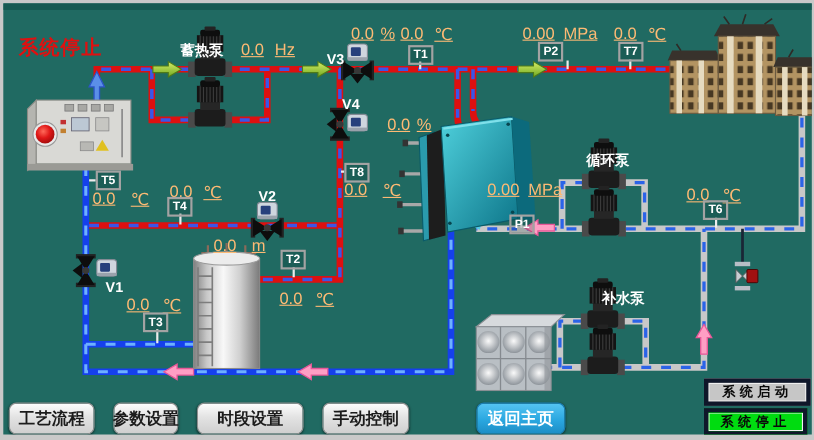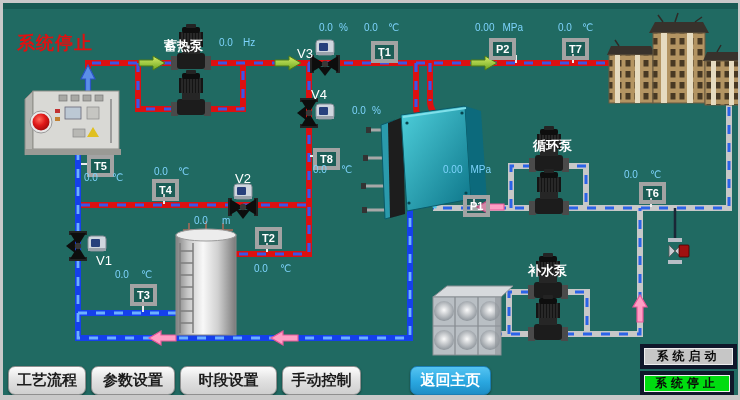--- a/index.html
+++ b/index.html
@@ -8,25 +8,25 @@
     --alarm:#e01010; --home:#2aa7e0; --stop:#00dc10; --start:#c6c6c6;
   }
   html,body{margin:0;padding:0;background:#555;}
   *{box-sizing:border-box;font-family:"Liberation Sans","DejaVu Sans",sans-serif;}
   .frame{width:740px;height:400px;background:#c9c9c9;padding:3px 2px 5px 3px;position:relative;}
   .screen{width:100%;height:100%;position:relative;background:var(--bg);overflow:hidden;}
   .topstrip{position:absolute;left:0;top:0;width:100%;height:6px;background:#175a53;}
   svg.layer{position:absolute;left:0;top:0;}
   .alarm{position:absolute;left:14px;top:28px;color:var(--alarm);font-size:18px;font-weight:bold;letter-spacing:1px;}
   .plabel{position:absolute;color:#fff;font-weight:bold;font-size:13px;white-space:nowrap;margin-left:44px;}
-  .vlabel{position:absolute;color:#fff;font-weight:normal;font-size:13px;white-space:nowrap;}
-  .meas{position:absolute;display:flex;color:#7dd3fc;font-size:10px;white-space:nowrap;}
+  .vlabel{position:absolute;color:#fff;font-weight:bold;font-size:13px;white-space:nowrap;}
+  .meas{position:absolute;display:flex;color:#fdba74;font-size:15px;white-space:nowrap;text-decoration:underline;}
   .meas span{display:inline-block;}
-  .tag{position:absolute;border:4px solid #a3a3a3;color:#fff;font-size:11px;font-weight:bold;line-height:12px;padding:1px 3px;background:rgba(8,40,36,.18);}
-  .navrow{position:absolute;left:5px;top:363px;display:flex;gap:5px;}
+  .tag{position:absolute;border:2px solid #a3a3a3;color:#fff;font-size:11px;font-weight:bold;line-height:12px;padding:1px 3px;background:rgba(8,40,36,.18);}
+  .navrow{position:absolute;left:5px;top:363px;display:flex;gap:17px;}
   .navbtn{height:29px;border-radius:7px;border:1px solid #8f8f8f;
     background:linear-gradient(#fdfdfd,#e3e3e3 45%,#cfcfcf);
     color:#1c1c1c;font-size:15px;font-weight:600;display:flex;align-items:center;justify-content:center;
     box-shadow:0 1px 2px rgba(0,0,0,.45);cursor:pointer;padding:0 8px;white-space:nowrap;}
   .navbtn.home{background:linear-gradient(#55c4f2,var(--home) 55%,#1d8ec6);color:#fff;border-color:#1a7eb4;margin-left:44px;}
   .sysbtn{position:absolute;border:4px solid #0f172a;color:#0a0a0a;font-size:12px;font-weight:bold;
     display:flex;align-items:center;justify-content:center;letter-spacing:4px;cursor:pointer;
     box-shadow:inset 0 0 0 1px #efefef;}
   .sysbtn.start{left:637px;top:341px;width:97px;height:25px;background:var(--start);}
   .sysbtn.stop{left:637px;top:368px;width:94px;height:25px;background:var(--stop);}
@@ -327,25 +327,25 @@
   <span>MPa</span>
 </div>
 <div class="tag" style="left:460px;top:192px">P1</div>
 
 <div class="meas" style="left:621px;top:166px;gap:12px">
   <span>0.0</span>
   <span>℃</span>
 </div>
 <div class="tag" style="left:636px;top:179px">T6</div>
 
-<div class="plabel" style="left:481px;top:259px">补水泵</div>
+<div class="plabel" style="left:500px;top:259px">补水泵</div>
 
 <div class="navrow">
   <button class="navbtn" style="width:78px">工艺流程</button>
-  <button class="navbtn" style="width:84px">参数设置</button>
+  <button class="navbtn" style="width:59px">参数设置</button>
   <button class="navbtn" style="width:97px">时段设置</button>
   <button class="navbtn" style="width:79px">手动控制</button>
   <button class="navbtn home" style="width:81px">返回主页</button>
 </div>
 
 <button class="sysbtn start">系统启动</button>
 <button class="sysbtn stop">系统停止</button>
 
 </div>
 </div>

